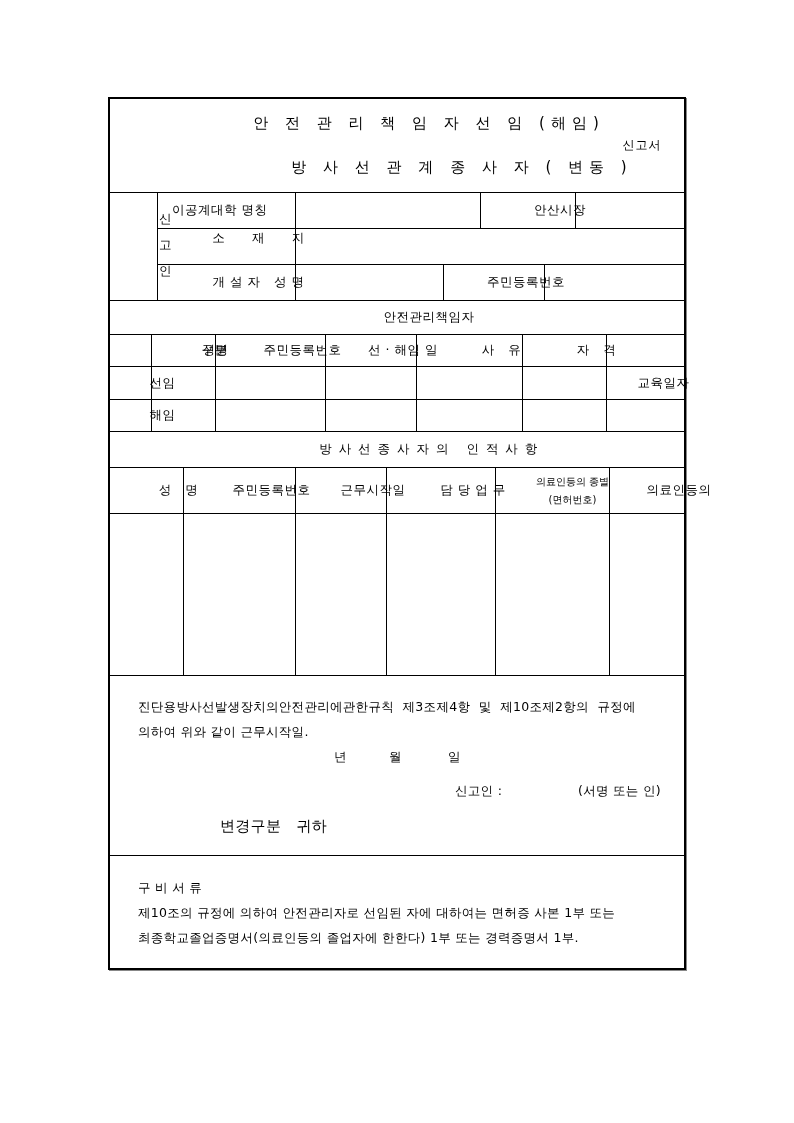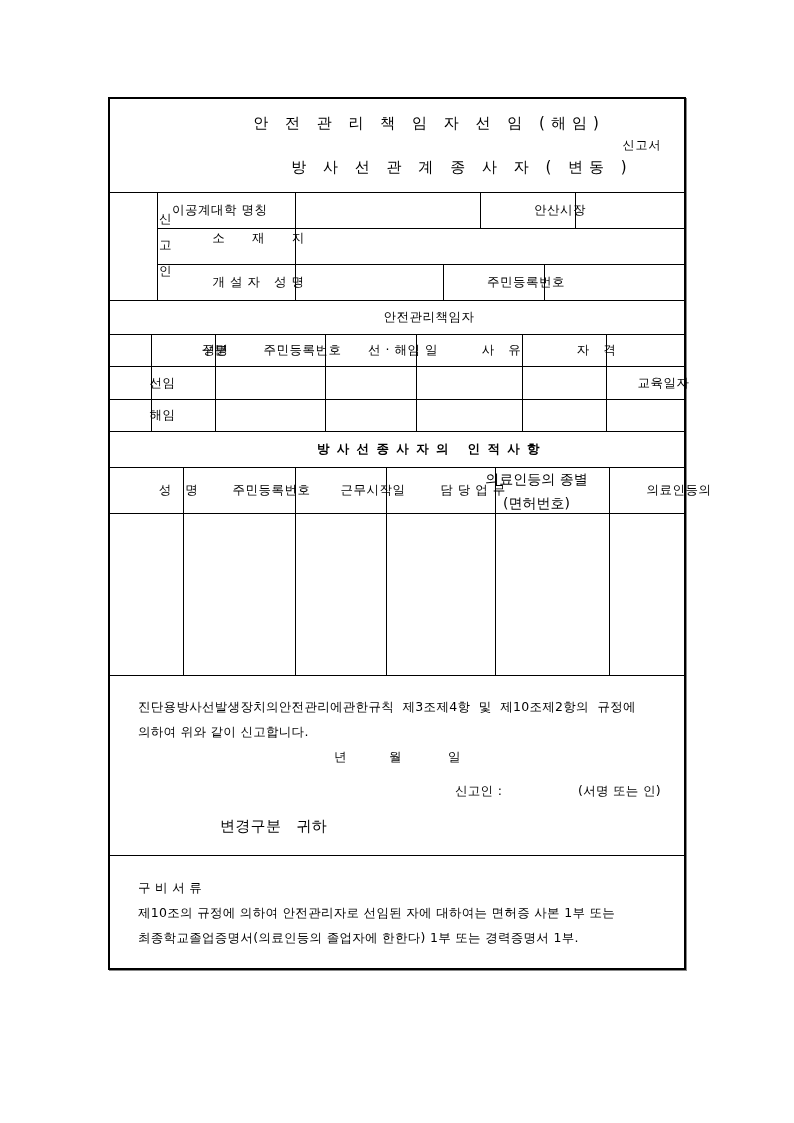--- a/index.html
+++ b/index.html
@@ -81,49 +81,49 @@
 <div class="t" style="left:607px;top:367px;width:77px;height:32px;"></div>
 
 <div class="t" style="left:110px;top:400px;width:41px;height:31px;">해임</div>
 <div class="t" style="left:152px;top:400px;width:63px;height:31px;"></div>
 <div class="t" style="left:216px;top:400px;width:109px;height:31px;"></div>
 <div class="t" style="left:326px;top:400px;width:90px;height:31px;"></div>
 <div class="t" style="left:417px;top:400px;width:105px;height:31px;"></div>
 <div class="t" style="left:523px;top:400px;width:83px;height:31px;"></div>
 <div class="t" style="left:607px;top:400px;width:77px;height:31px;"></div>
 
-<div class="t" style="left:110px;top:432px;width:574px;height:35px;white-space:pre;letter-spacing:1.5px;font-weight:bold;">방 사 선 종 사 자 의   인 적 사 항</div>
+<div class="t" style="left:110px;top:432px;width:574px;height:35px;white-space:pre;letter-spacing:1.5px;">방 사 선 종 사 자 의   인 적 사 항</div>
 <div class="hl" style="left:109px;top:467px;width:575px;"></div>
 <div class="hl" style="left:109px;top:513px;width:575px;"></div>
 <div class="hl" style="left:109px;top:675px;width:575px;"></div>
 <div class="vl" style="left:183px;top:467px;height:208px;"></div>
 <div class="vl" style="left:295px;top:467px;height:208px;"></div>
 <div class="vl" style="left:386px;top:467px;height:208px;"></div>
 <div class="vl" style="left:495px;top:467px;height:208px;"></div>
 <div class="vl" style="left:609px;top:467px;height:208px;"></div>
 
 <div class="t" style="left:110px;top:468px;width:73px;height:45px;white-space:pre;">성   명</div>
 <div class="t" style="left:184px;top:468px;width:111px;height:45px;">주민등록번호</div>
 <div class="t" style="left:296px;top:468px;width:90px;height:45px;">근무시작일</div>
 <div class="t" style="left:387px;top:468px;width:108px;height:45px;">담 당 업 무</div>
-<div class="abs" style="left:480px;top:470px;width:113px;height:42px;display:flex;flex-direction:column;align-items:center;justify-content:space-between;font-size:14px;line-height:18px;">
+<div class="abs" style="left:516px;top:470px;width:113px;height:42px;display:flex;flex-direction:column;align-items:center;justify-content:center;font-size:10px;line-height:18px;">
   <span>의료인등의 종별</span>
   <span>(면허번호)</span>
 </div>
 <div class="t" style="left:610px;top:468px;width:74px;height:45px;">의료인등의</div>
 
 <div class="t" style="left:110px;top:514px;width:73px;height:161px;"></div>
 <div class="t" style="left:184px;top:514px;width:111px;height:161px;"></div>
 <div class="t" style="left:296px;top:514px;width:90px;height:161px;"></div>
 <div class="t" style="left:387px;top:514px;width:108px;height:161px;"></div>
 <div class="t" style="left:496px;top:514px;width:113px;height:161px;"></div>
 <div class="t" style="left:610px;top:514px;width:74px;height:161px;"></div>
 
 <div class="para" style="left:138px;top:699px;white-space:pre;">진단용방사선발생장치의안전관리에관한규칙  제3조제4항  및  제10조제2항의  규정에</div>
-<div class="para" style="left:138px;top:724px;">의하여 위와 같이 신고합니다.</div>
+<div class="para" style="left:138px;top:724px;">의하여 위와 같이 근무시작일.</div>
 <div class="para" style="left:334px;top:749px;">년</div>
 <div class="para" style="left:389px;top:749px;">월</div>
 <div class="para" style="left:448px;top:749px;">일</div>
 <div class="para" style="left:455px;top:783px;">신고인 :</div>
 <div class="para" style="left:510px;top:783px;width:60px;"></div>
 <div class="para" style="left:578px;top:783px;">(서명 또는 인)</div>
 <div class="para" style="left:220px;top:817px;font-size:15px;white-space:pre;">변경구분   귀하</div>
 
 <div class="hl" style="left:109px;top:855px;width:575px;"></div>
 

